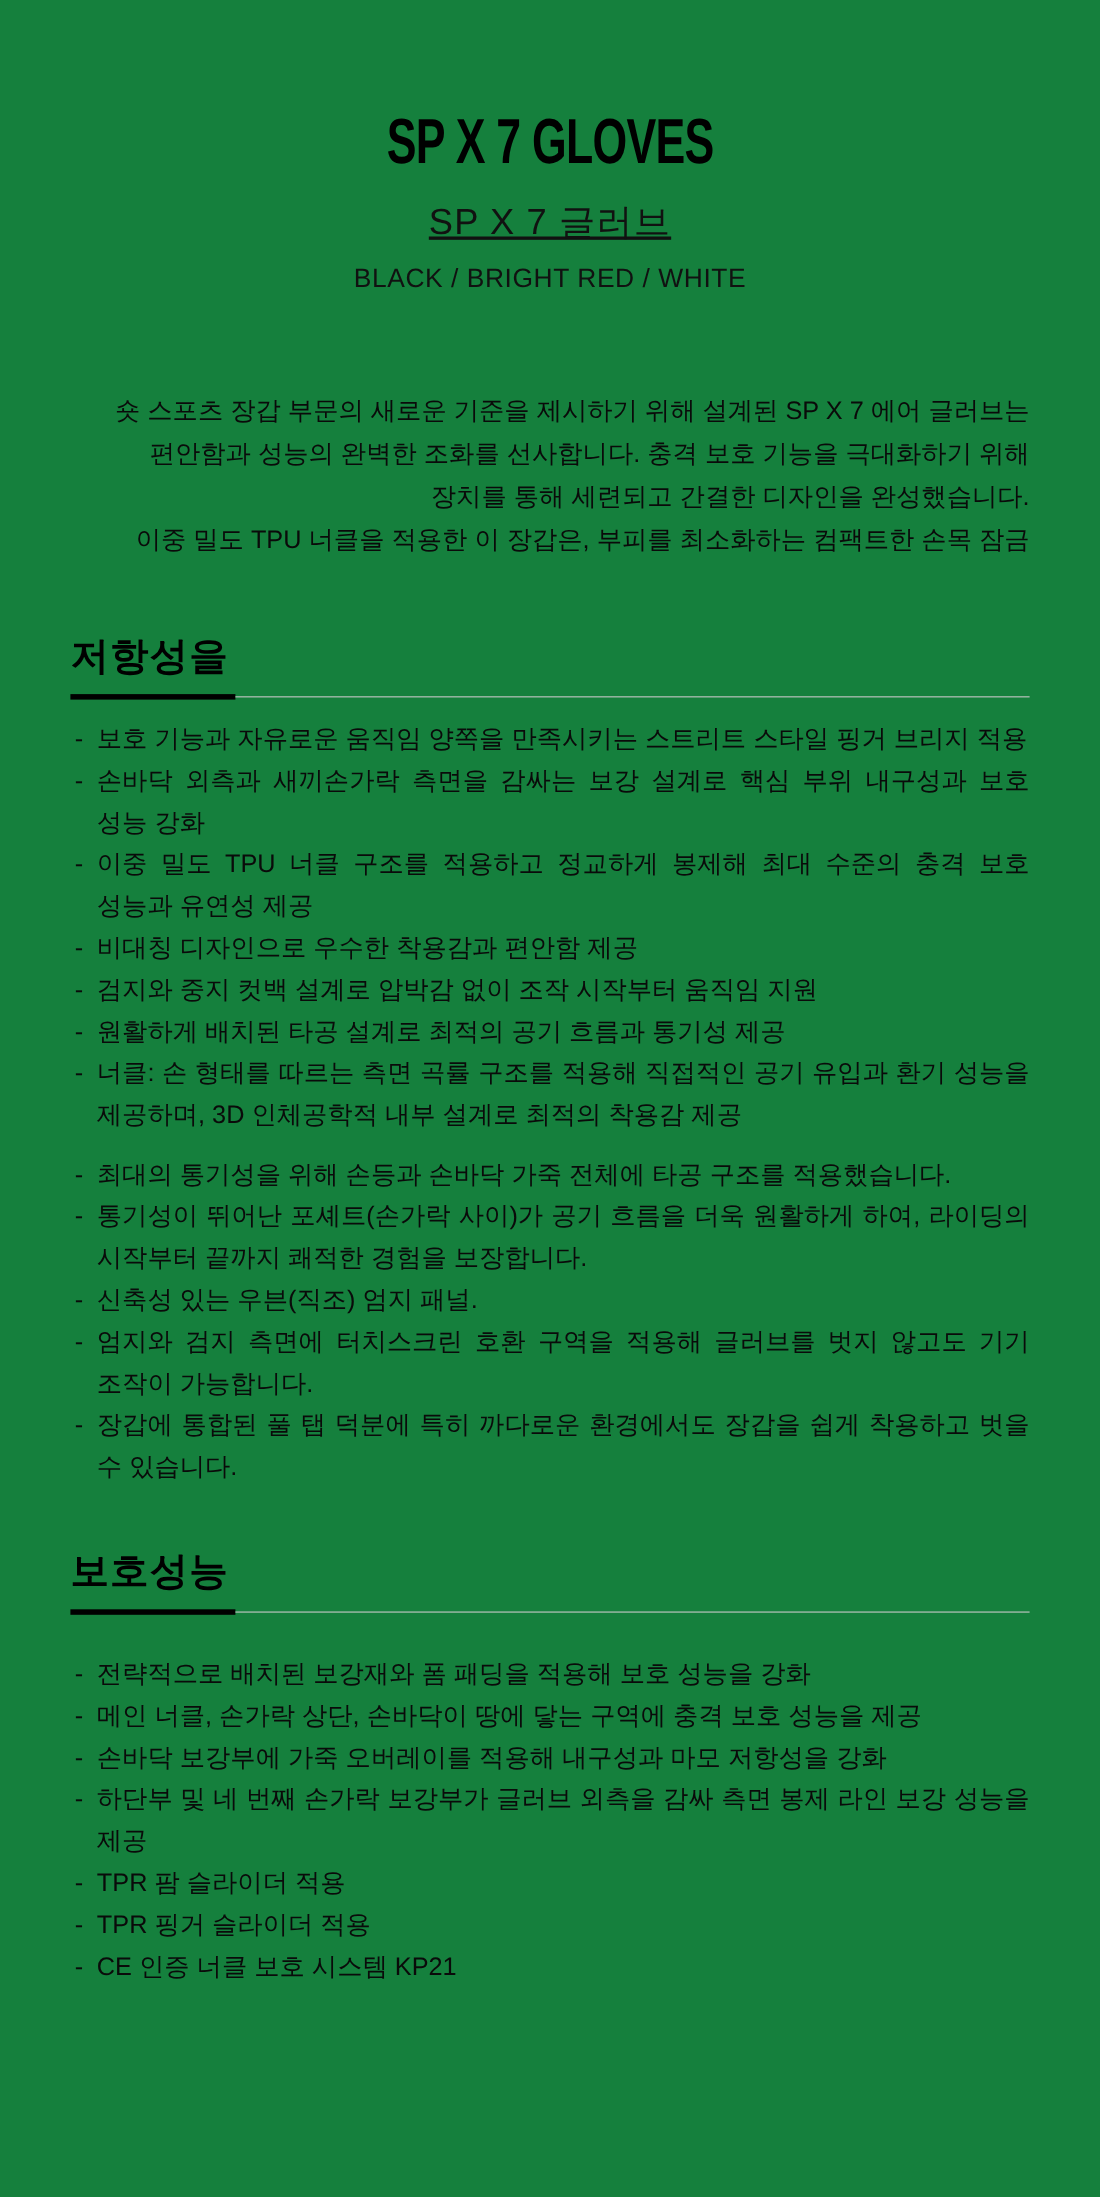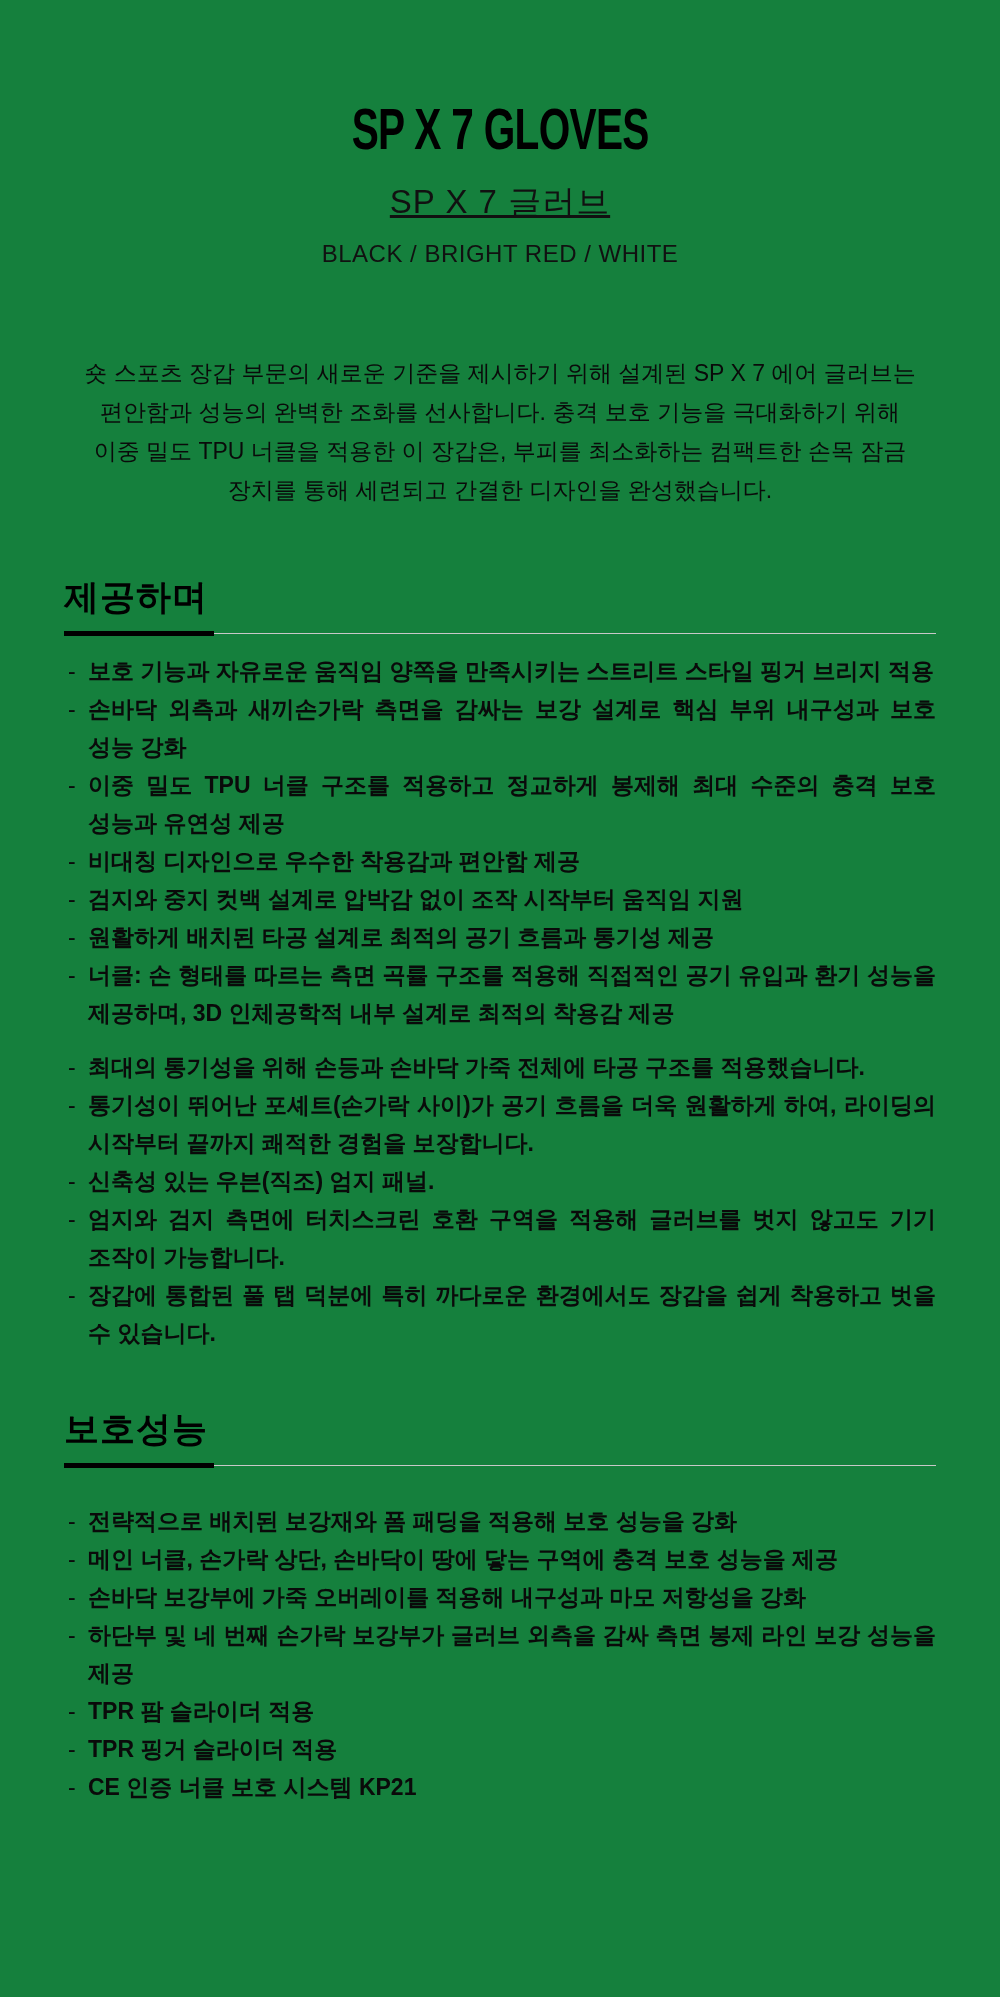--- a/index.html
+++ b/index.html
@@ -55,21 +55,21 @@
   }
 
   
   .intro {
     margin-top: 88px;
     text-align: center;
     font-size: 23px;
     line-height: 39px;
     color: #0a0a0a;
   }
-  .intro .line { white-space: nowrap; }
+  .intro .line { white-space: nowrap; text-align: right; }
 
   
   .sec-head {
     display: flex;
     align-items: flex-end;
   }
   .sec-head.first  { margin-top: 66px; }
   .sec-head.second { margin-top: 54px; }
   .sec-head.third  { margin-top: 56px; text-align: center; }
   .sec-title {
@@ -107,47 +107,46 @@
     flex: 0 0 24px;
     width: 24px;
     text-align: left;
     padding-left: 4px;
     box-sizing: border-box;
   }
   ul.feature-list .txt {
     flex: 1;
     text-align: justify;
     word-break: keep-all;
-    font-weight: bold;
   }
   .bottom-spacer { height: 39px; }
 </style>
 </head>
 <body>
 
 <div class="page">
   <div class="container">
 
     <h1 class="main-title">
       <span>SP X 7 GLOVES</span>
     </h1>
 
     <div class="sub-title">SP X 7 글러브</div>
 
     <div class="colorway">BLACK / BRIGHT RED / WHITE</div>
 
     <div class="intro">
       <div class="line">숏 스포츠 장갑 부문의 새로운 기준을 제시하기 위해 설계된 SP X 7 에어 글러브는</div>
       <div class="line">편안함과 성능의 완벽한 조화를 선사합니다. 충격 보호 기능을 극대화하기 위해</div>
+      <div class="line">장치를 통해 세련되고 간결한 디자인을 완성했습니다.</div>
       <div class="line">이중 밀도 TPU 너클을 적용한 이 장갑은, 부피를 최소화하는 컴팩트한 손목 잠금</div>
-      <div class="line">장치를 통해 세련되고 간결한 디자인을 완성했습니다.</div>
     </div>
 
     <div class="sec-head first">
-      <div class="sec-title">제공하며</div>
+      <div class="sec-title">저항성을</div>
       <div class="sec-rule"></div>
     </div>
     <ul class="feature-list">
       <li>
         <span class="dash">-</span>
         <span class="txt">보호 기능과 자유로운 움직임 양쪽을 만족시키는 스트리트 스타일 핑거 브리지 적용</span>
       </li>
       <li>
         <span class="dash">-</span>
         <span class="txt">손바닥 외측과 새끼손가락 측면을 감싸는 보강 설계로 핵심 부위 내구성과 보호 성능 강화</span>

